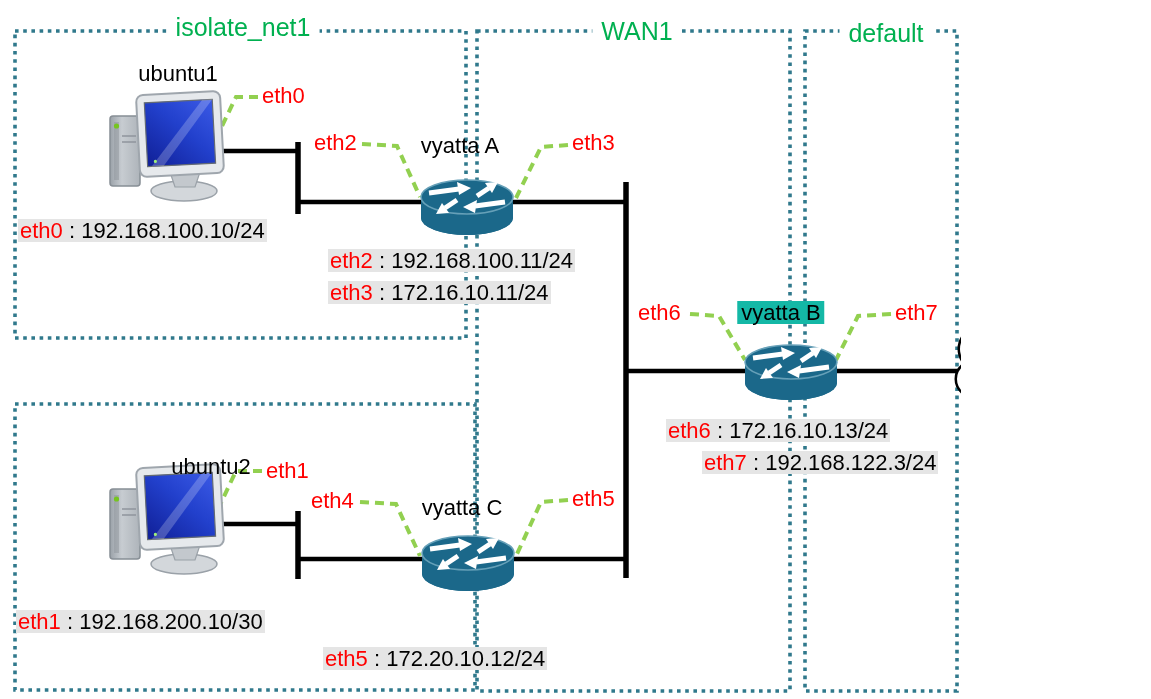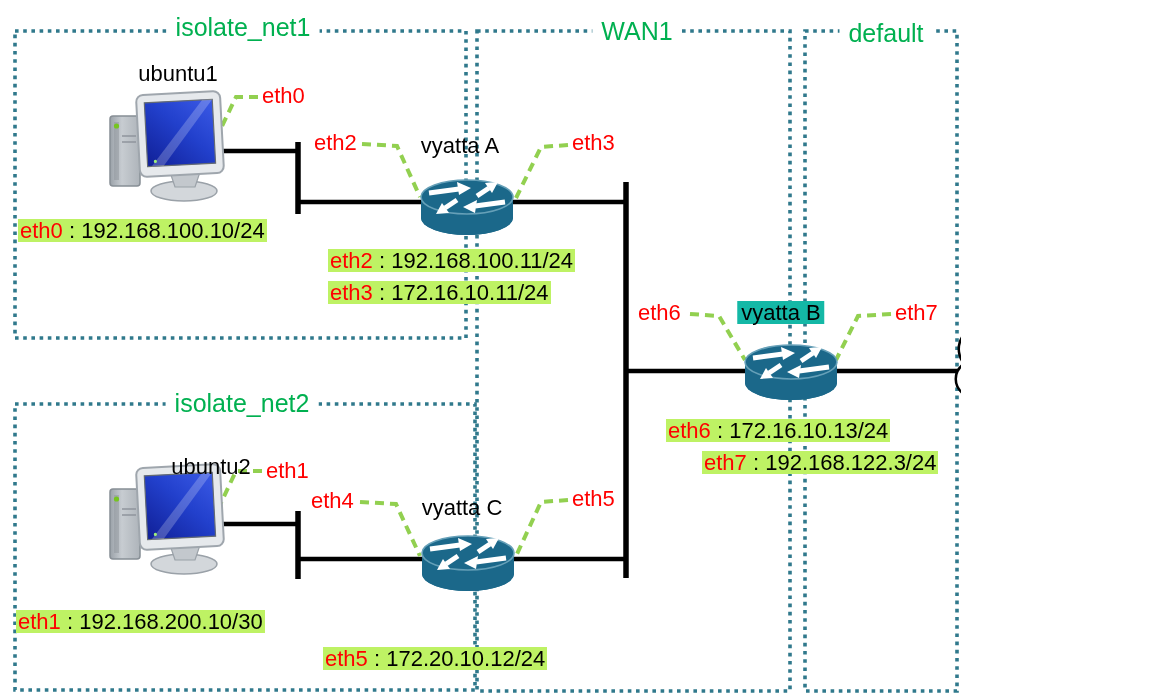--- a/index.html
+++ b/index.html
@@ -12,21 +12,21 @@
   }
   #layer-svg{position:absolute;left:0;top:0;}
   .txt{position:absolute;white-space:nowrap;line-height:1.05;}
   .zone-label{
     font-size:25px;color:#00B050;background:#fff;padding:0 9px;
     transform:translateX(-50%);
   }
   .dev-label{font-size:22px;color:#000;transform:translateX(-50%);}
   .dev-label.chip{background:#14b8a6;padding:0 4px;}
   .eth-tag{font-size:22px;color:#FF0000;font-weight:400;}
-  .ip-line{font-size:22px;color:#000;background:#bef264;padding:0 2px;}
+  .ip-line{font-size:22px;color:#000;background:#e5e5e5;padding:0 2px;}
   .ip-line .iface{color:#FF0000;}
   .ip-line .sep,.ip-line .ip{color:#000;white-space:pre;}
   .internet-label{font-size:21px;color:#000;transform:translate(-50%,0);}
 </style>
 </head>
 <body>
 
 <div id="canvas">
 
   <svg id="layer-svg" width="1151" height="699" viewBox="0 0 1151 699">
@@ -139,21 +139,20 @@
         <ellipse cx="977" cy="379" rx="20" ry="18"></ellipse>
         <ellipse cx="1053" cy="368" rx="78" ry="42"></ellipse>
       </g>
       <path d="M1127,360 A17,17 0 1 0 1129,386" fill="none" stroke="#000" stroke-width="5" stroke-linecap="round"></path>
     </g>
   </svg>
 
   <div class="txt zone-label" style="left:243px;top:14px;">isolate_net1</div>
   <div class="txt zone-label" style="left:637px;top:18px;">WAN1</div>
   <div class="txt zone-label" style="left:886px;top:20px;">default</div>
-  <div class="txt zone-label" style="left:242px;top:390px;">isolate_net2</div>
 
   <div class="txt dev-label" style="left:178px;top:62px;">ubuntu1</div>
   <div class="txt dev-label" style="left:460px;top:134px;">vyatta A</div>
   <div class="txt dev-label chip" style="left:781px;top:301px;">vyatta B</div>
   <div class="txt dev-label" style="left:462px;top:496px;">vyatta C</div>
   <div class="txt dev-label" style="left:171px;top:455px;margin-left:40px;">ubuntu2</div>
   <div class="txt internet-label" style="left:1050px;top:360px;">Internet</div>
 
   <div class="txt eth-tag" style="left:262px;top:84px;">eth0</div>
   <div class="txt eth-tag" style="left:314px;top:131px;">eth2</div>

